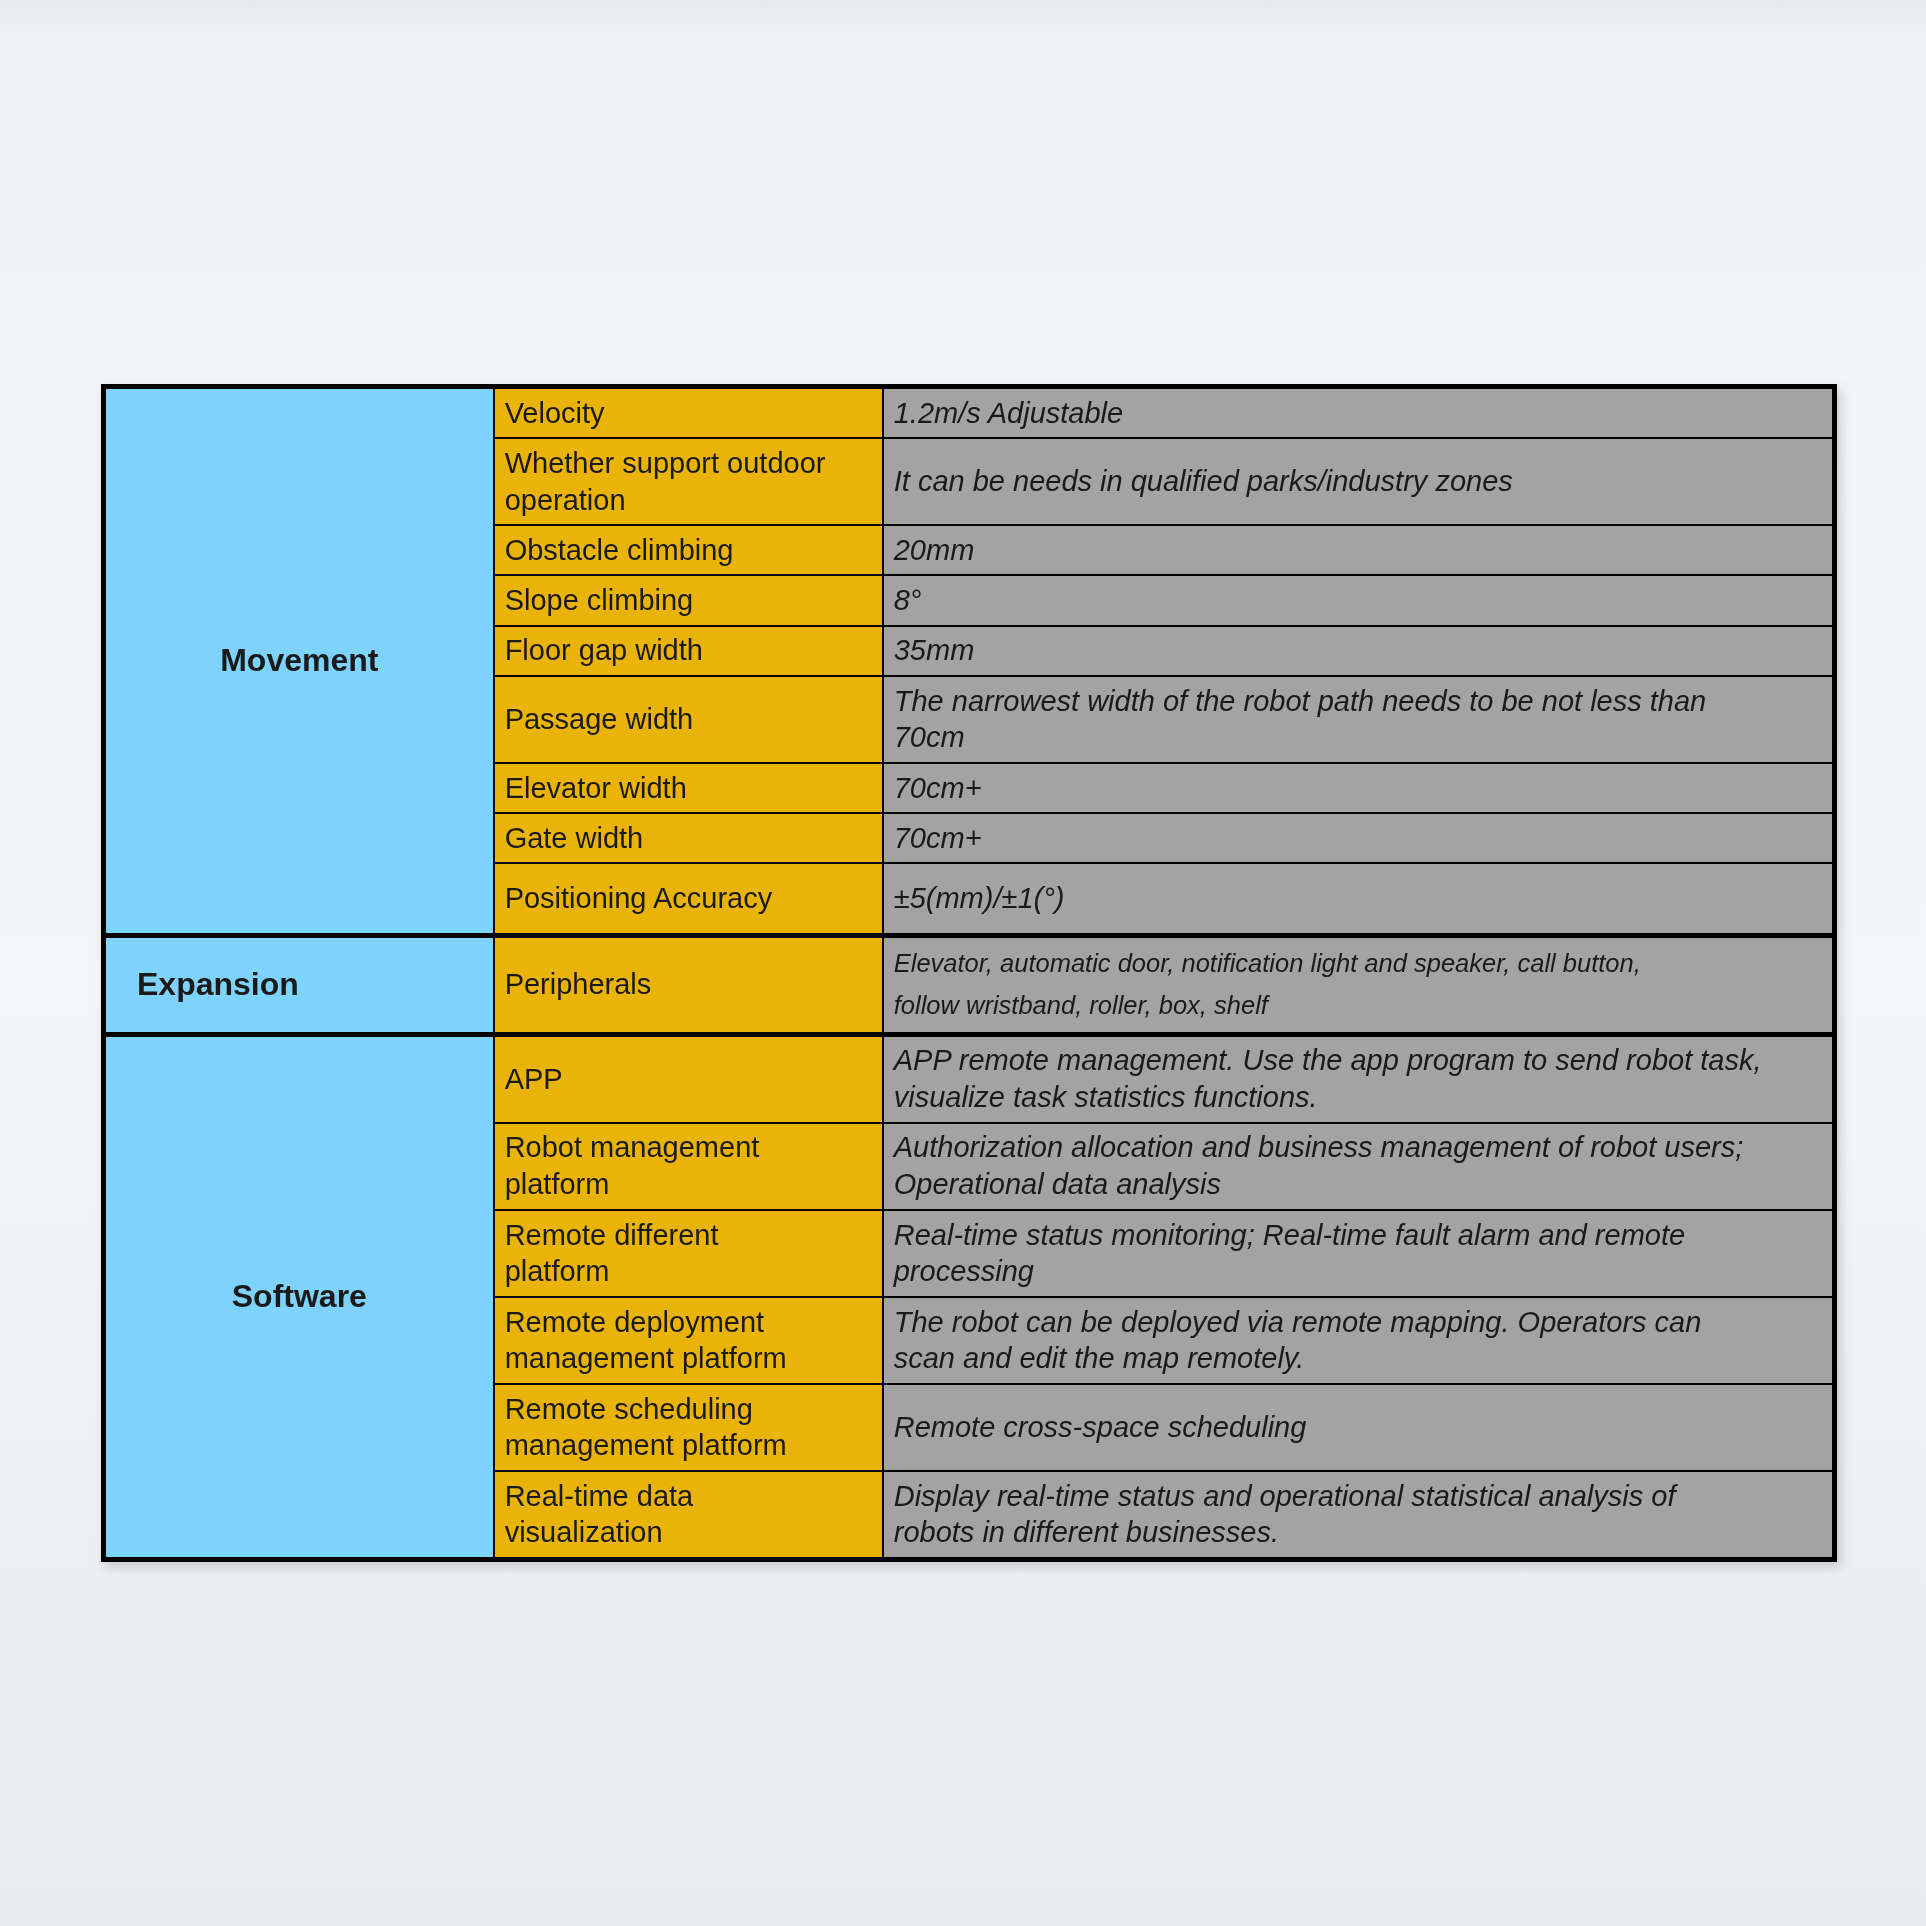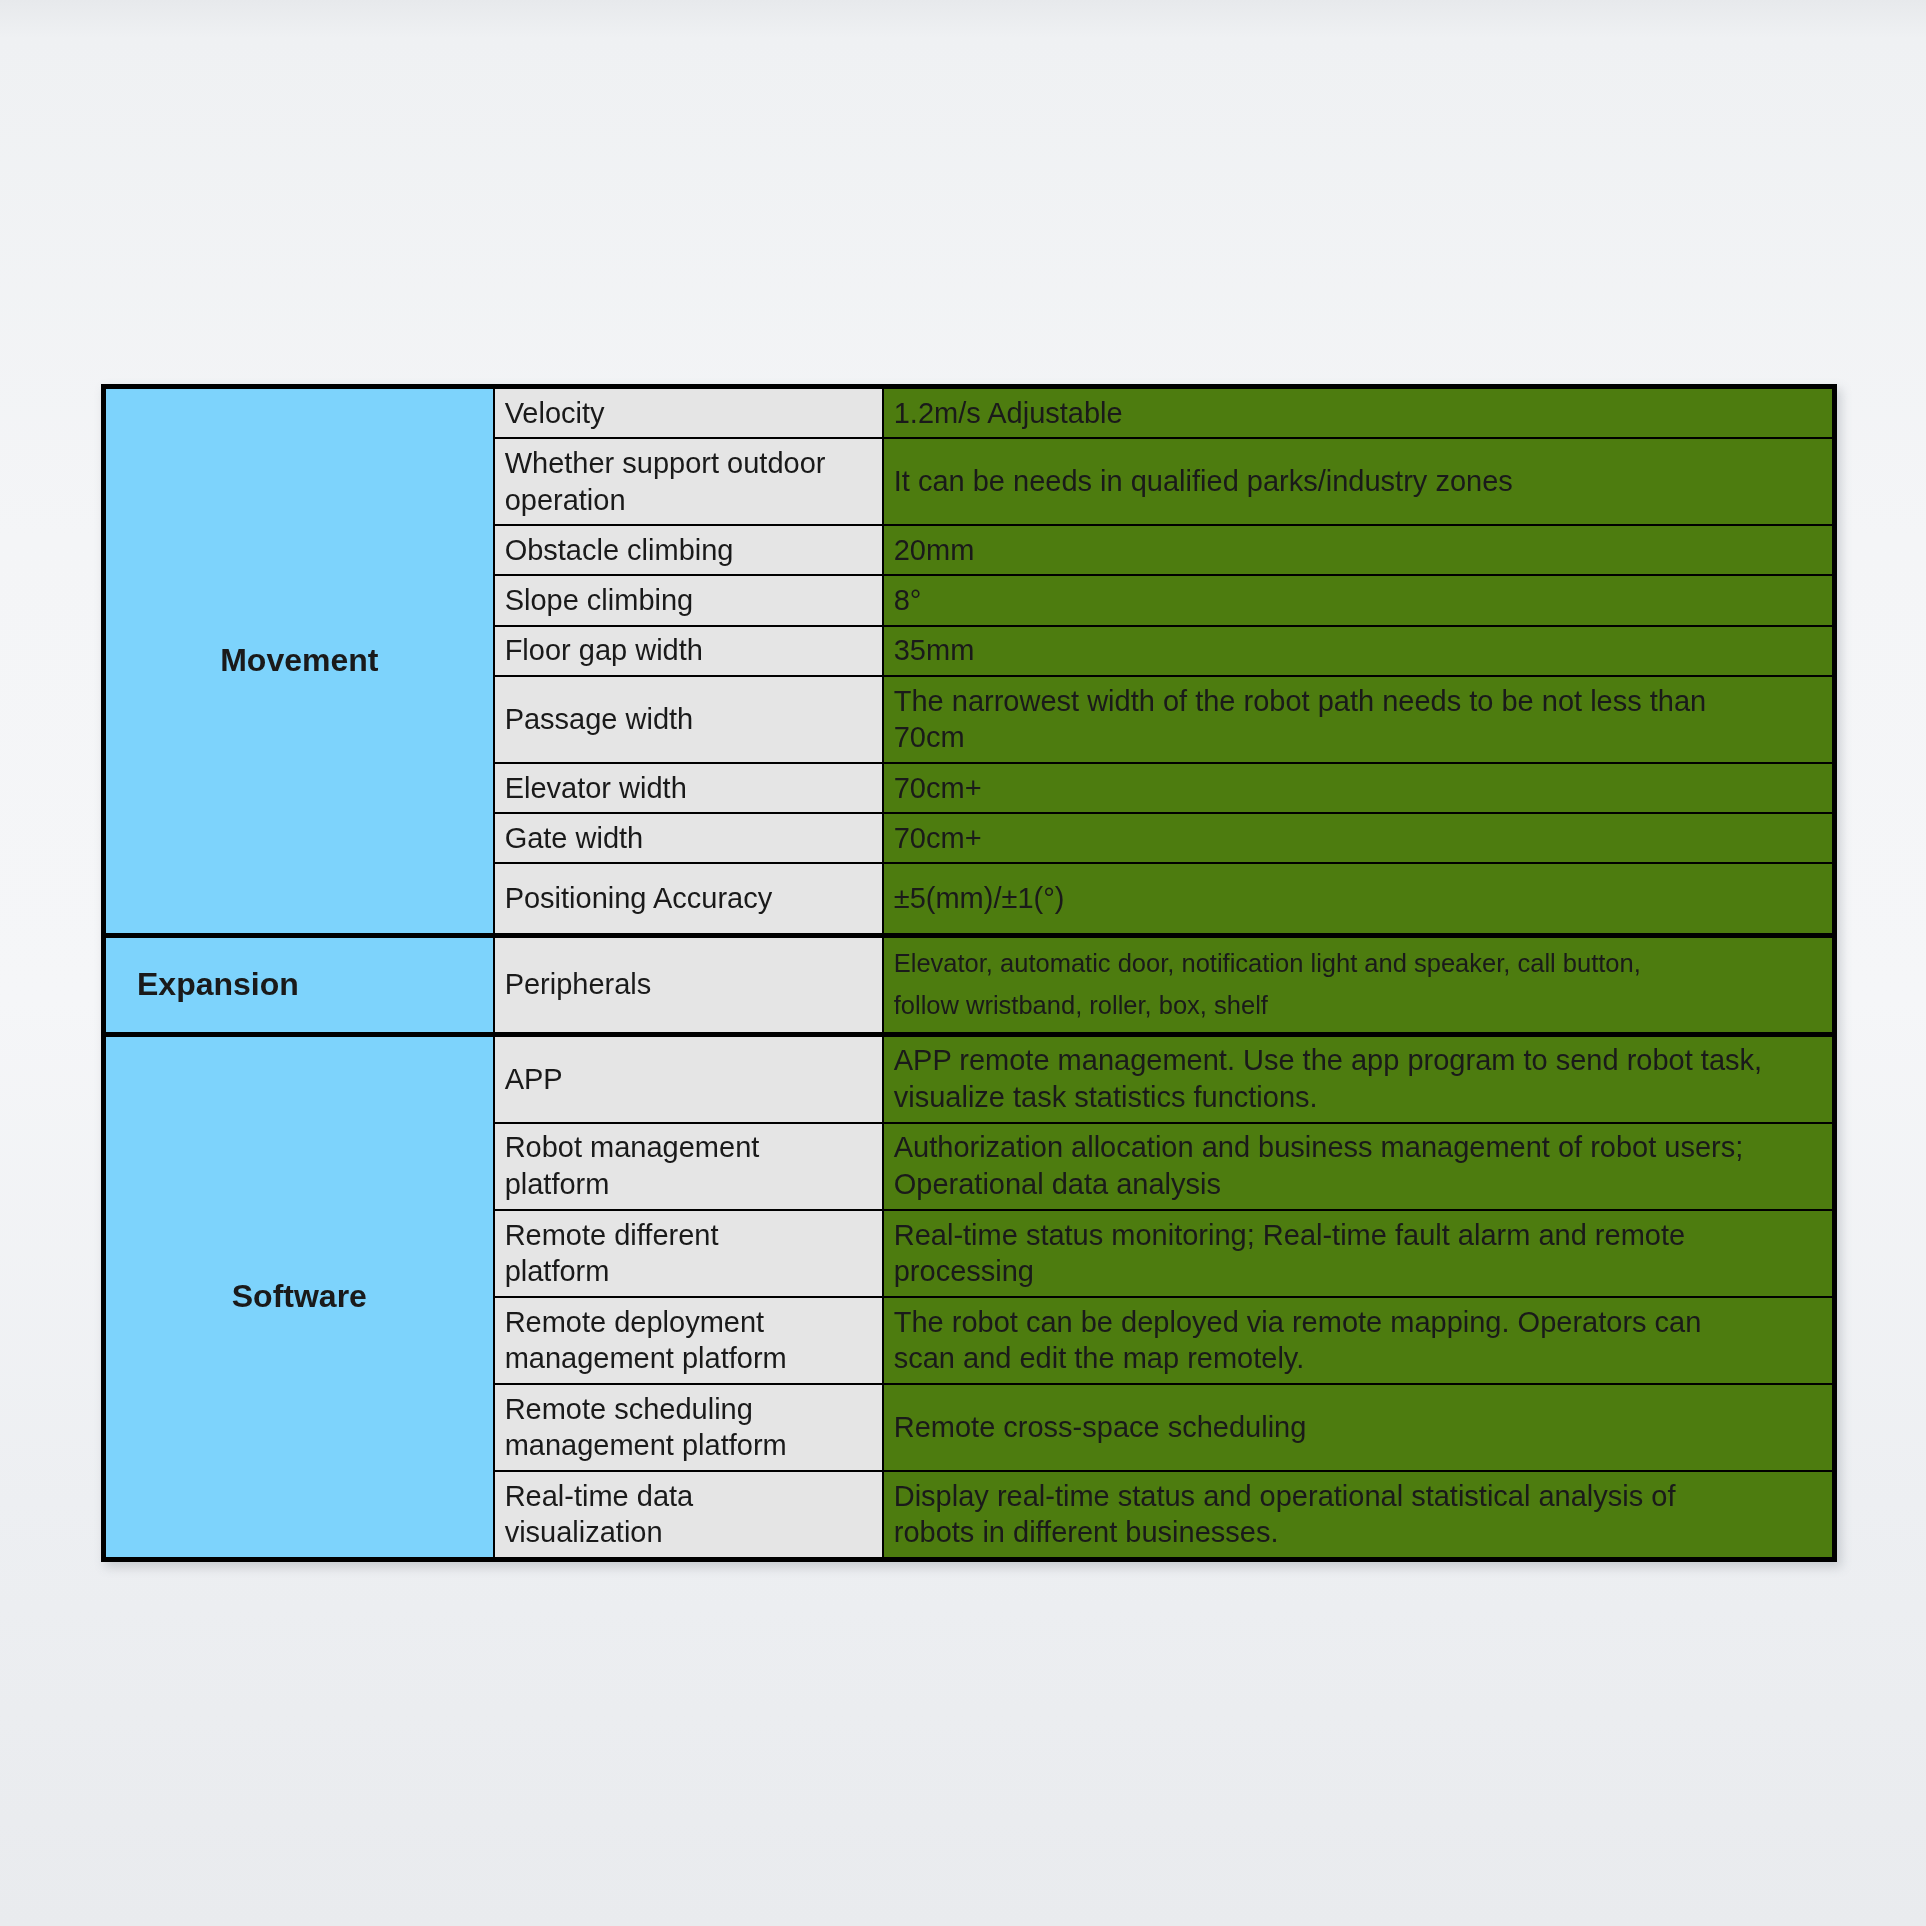--- a/index.html
+++ b/index.html
@@ -46,28 +46,29 @@
   }
   td.section.left {
     text-align: left;
     padding-left: 31px;
   }
   td.label {
     font-size: 29px;
     line-height: 1.27;
     padding: 5.7px 8.5px 5.7px 10px;
     white-space: pre-line;
-    background: #e5e5e5;
+    background: #eab308;
   }
   td.value {
     font-size: 29px;
     line-height: 1.27;
     padding: 5.7px 11.3px 5.7px 10px;
     white-space: pre-line;
-    background: #4d7c0f;
+    background: #a3a3a3;
+    font-style: italic;
   }
   td.value.center {
     text-align: left;
   }
   td.value.small {
     font-size: 25.5px;
     line-height: 1.62;
   }
   tr.thick td {
     border-top: 5px solid #000;

